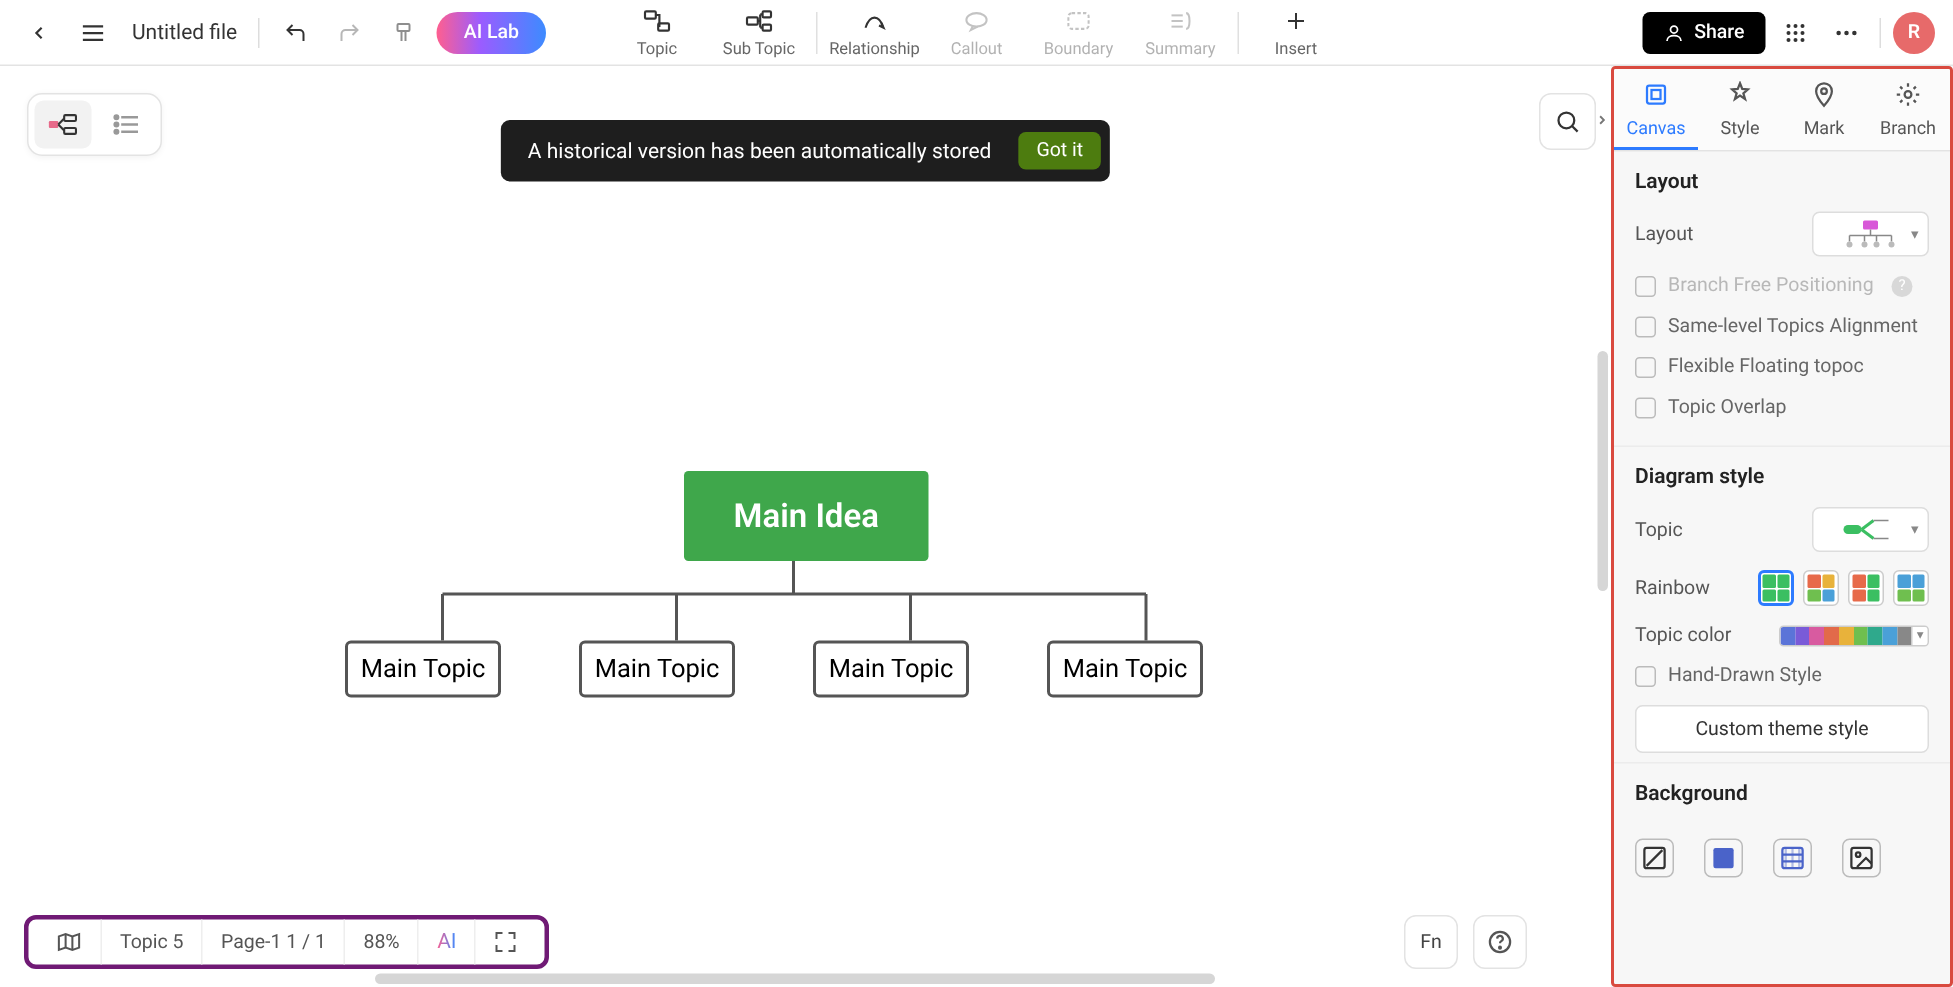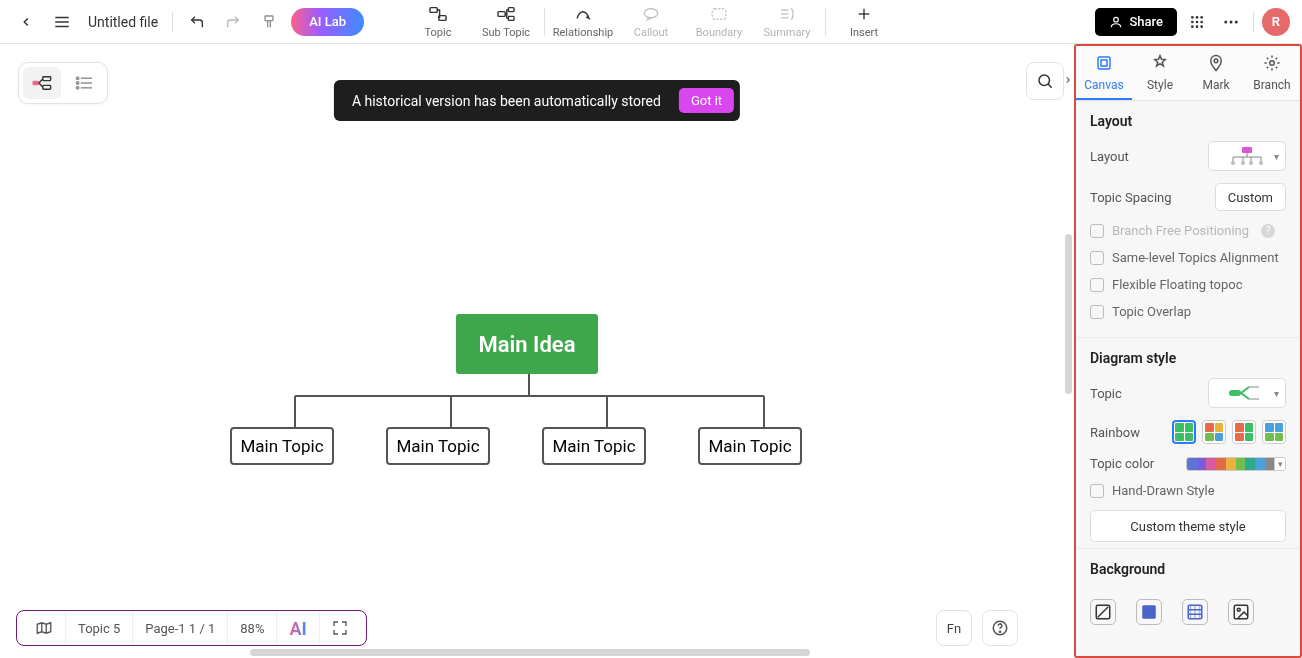--- a/index.html
+++ b/index.html
@@ -47,47 +47,47 @@
     display:flex; padding:4px; gap:4px; box-shadow:0 1px 4px rgba(0,0,0,0.05);
   }
   .vt-btn { width:38px; height:32px; display:flex; align-items:center; justify-content:center; border-radius:6px; cursor:pointer; color:#888;}
   .vt-btn.active { background:#f2f2f2; color:#333; }
 
   .toast {
     position:absolute; top:36px; left:50%; transform:translateX(-50%);
     background:#1e1e1e; color:#fff; border-radius:6px; display:flex; align-items:center;
     padding:8px 6px 8px 18px; font-size:14px; gap:18px;
   }
-  .toast-btn { background:#d946ef; color:#fff; padding:5px 12px; border-radius:5px; font-size:13px; cursor:pointer; }
+  .toast-btn { background:#4d7c0f; color:#fff; padding:5px 12px; border-radius:5px; font-size:13px; cursor:pointer; }
 
   
   .mindmap { position:absolute; left:230px; top:270px; width:600px; }
   .mm-root {
-    position:absolute; left:226px; top:0; width:142px; height:60px; background:#3fa74b; color:#fff;
+    position:absolute; left:226px; top:0; width:163px; height:60px; background:#3fa74b; color:#fff;
     display:flex; align-items:center; justify-content:center; font-size:22px; font-weight:600; border-radius:3px;
   }
   .mm-child {
     position:absolute; top:113px; width:104px; height:38px; border:2px solid #555; background:#fff;
     display:flex; align-items:center; justify-content:center; font-size:17px; border-radius:4px;
   }
 
   
   .search-fab {
     position:absolute; top:18px; right:10px; width:38px; height:38px; display:flex; align-items:center; justify-content:center;
     background:#fff; border:1px solid #e3e3e3; border-radius:8px; cursor:pointer;
   }
 
   
   .bottombar {
     position:absolute; bottom:12px; left:16px; right:56px; height:36px; display:flex; align-items:center; justify-content:space-between;
   }
-  .bb-left { display:flex; align-items:center; gap:0; background:#fff; border:1px solid #701a75; border-radius:8px; height:36px; padding:0 6px;}
+  .bb-left { display:flex; align-items:center; gap:0; background:#fff; border:3px solid #701a75; border-radius:8px; height:36px; padding:0 6px;}
   .bb-seg { padding:0 12px; height:100%; display:flex; align-items:center; font-size:13px; color:#555; border-right:1px solid #eee; cursor:pointer; gap:4px;}
   .bb-seg:last-child{ border-right:none;}
-  .ai-text { background: linear-gradient(90deg,#ff5f8f,#3d8bff); -webkit-background-clip:text; background-clip:text; color:transparent; font-weight:700; font-size:18px;}
+  .ai-text { background: linear-gradient(90deg,#ff5f8f,#3d8bff); -webkit-background-clip:text; background-clip:text; color:transparent; font-weight:400; font-size:14px;}
   .bb-right { display:flex; align-items:center; gap:10px; }
   .bb-icon-btn { width:36px; height:36px; background:#fff; border:1px solid #e3e3e3; border-radius:8px; display:flex; align-items:center; justify-content:center; cursor:pointer; font-size:13px; color:#444;}
 
   
   .right-panel {
     width:228px; background:#f7f7f7; border:2px solid #d94a3f; border-radius:3px; display:flex; flex-direction:column;
     overflow-y:auto;
   }
   .rp-tabs { display:flex; border-bottom:1px solid #e3e3e3; background:#fbfbfb; }
   .rp-tab { flex:1; display:flex; flex-direction:column; align-items:center; padding:8px 0 6px; font-size:12px; color:#555; cursor:pointer; gap:2px;}
@@ -446,26 +446,20 @@
               <line x1="8" y1="12" x2="8" y2="16" stroke="#888"></line>
               <line x1="18" y1="12" x2="18" y2="16" stroke="#888"></line>
               <line x1="26" y1="12" x2="26" y2="16" stroke="#888"></line>
               <line x1="36" y1="12" x2="36" y2="16" stroke="#888"></line>
               <circle cx="8" cy="18" r="2" fill="#bbb"></circle>
               <circle cx="18" cy="18" r="2" fill="#bbb"></circle>
               <circle cx="26" cy="18" r="2" fill="#bbb"></circle>
               <circle cx="36" cy="18" r="2" fill="#bbb"></circle>
             </svg>
           <span class="caret">▾</span>
-        </div>
-      </div>
-      <div class="rp-row">
-        <span>Topic Spacing</span>
-        <div class="rp-btn-white">
-          <span>Custom</span>
         </div>
       </div>
       <div class="rp-check-row disabled">
         <span class="chk"></span>
         <span>Branch Free Positioning</span>
         <span class="info-dot">?</span>
       </div>
       <div class="rp-check-row">
         <span class="chk"></span>
         <span>Same-level Topics Alignment</span>

